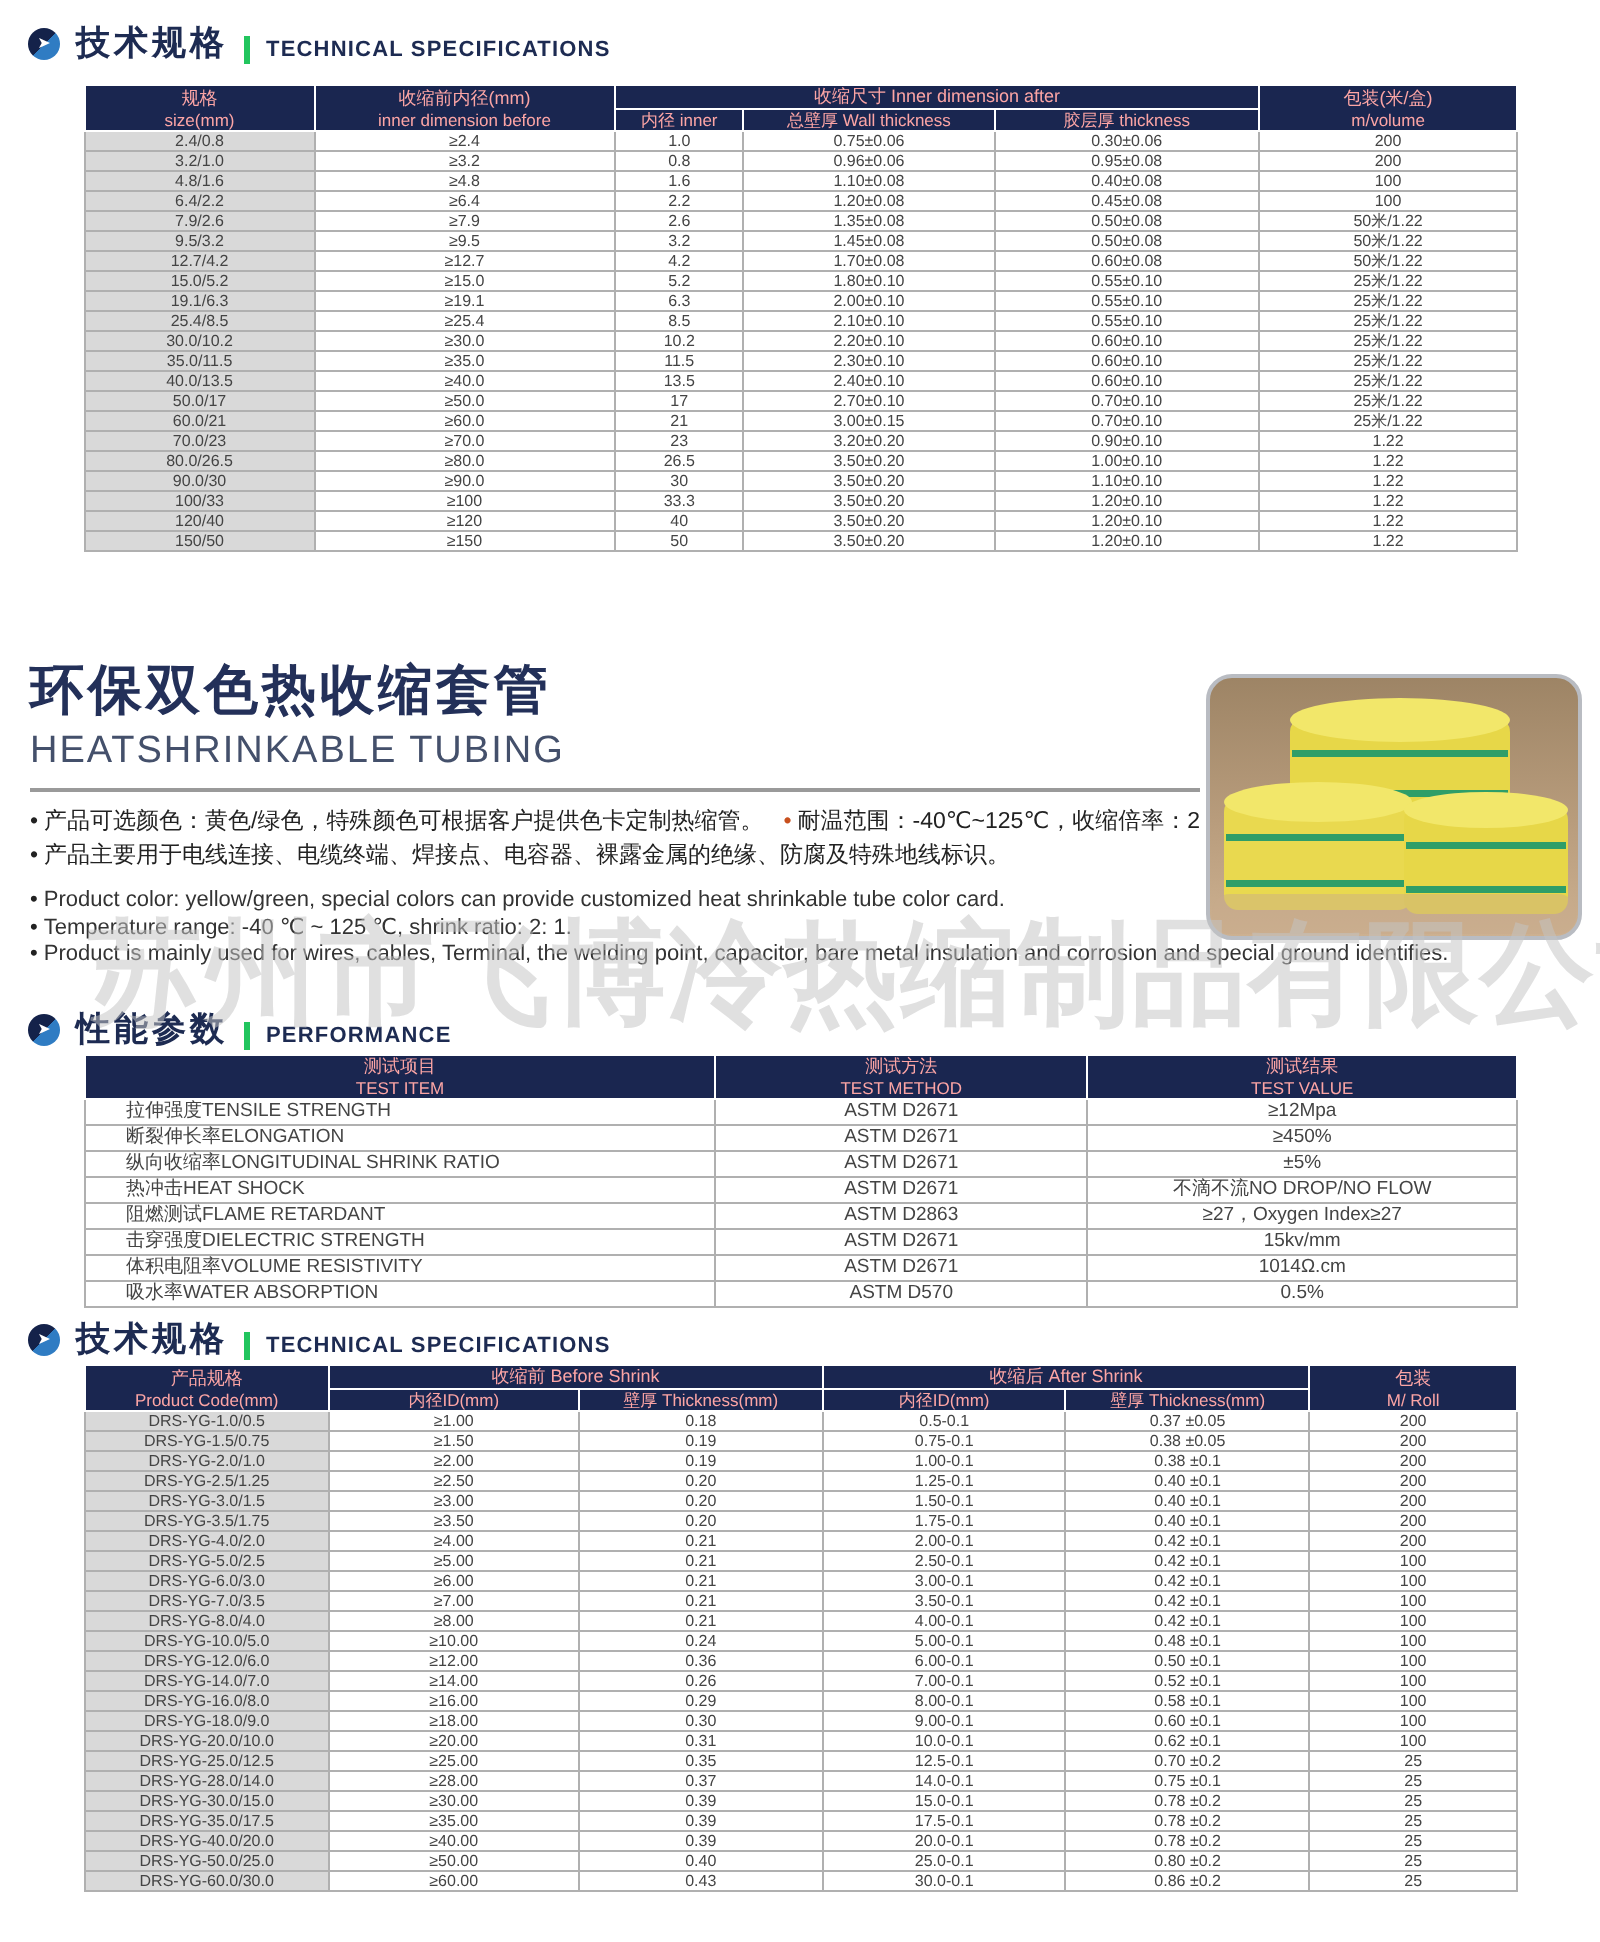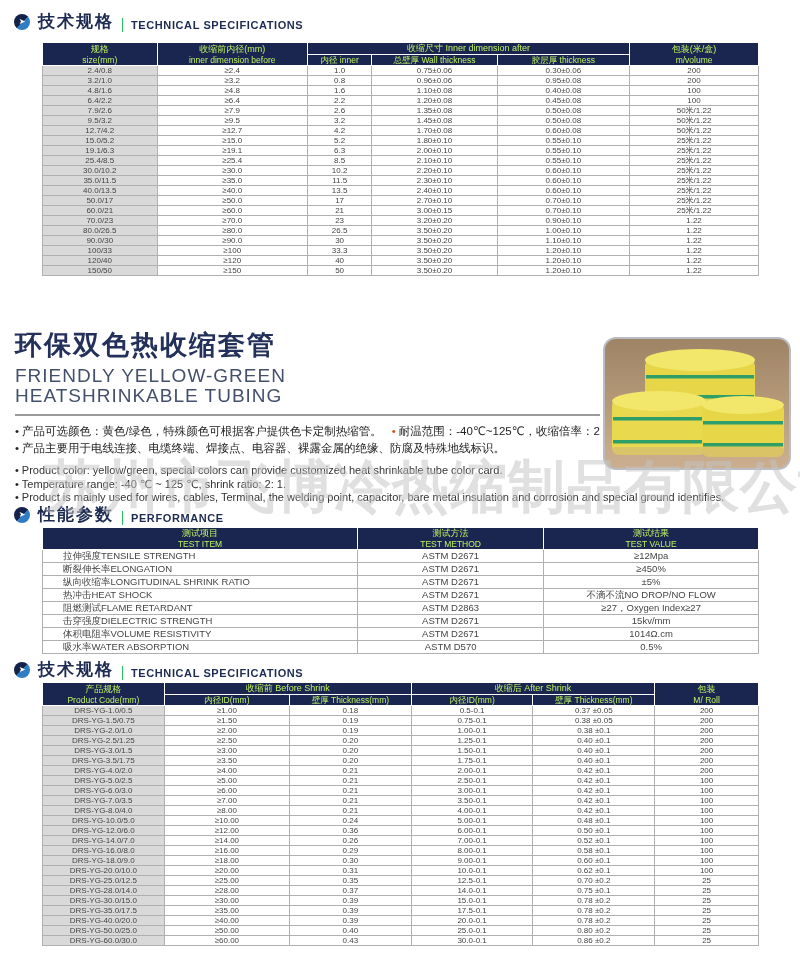--- a/index.html
+++ b/index.html
@@ -7,26 +7,26 @@
   body { font-family:"Liberation Sans","DejaVu Sans",sans-serif; color:#333; }
   #page { position:relative; width:800px; height:971px; background:#fff; overflow:hidden; }
 
   
   .sec { position:absolute; display:flex; align-items:center; }
   .sec-icon { width:16px; height:16px; border-radius:50%;
     background:linear-gradient(135deg,#14224a 0 50%,#2f7cc3 50% 100%);
     color:#fff; font-size:8px; line-height:16px; text-align:center; margin-right:8px; flex:0 0 auto; }
   .sec-cn { font-size:17px; font-weight:bold; color:#1d2b52; letter-spacing:2px; }
   .sec-en { font-size:11px; font-weight:bold; color:#1d2b52; letter-spacing:0.6px;
-    border-left:1px solid #22c55e; margin-left:8px; padding-left:8px; line-height:14px; align-self:flex-end; margin-bottom:1px; }
+    border-left:3px solid #22c55e; margin-left:8px; padding-left:8px; line-height:14px; align-self:flex-end; margin-bottom:1px; }
 
   
   table { border-collapse:collapse; width:717px; table-layout:fixed; background:#fff; }
   .spec-table { position:absolute; }
-  thead th { background:#1a2650; color:#bef264; font-weight:normal; border:1px solid #fff; text-align:center; vertical-align:middle; }
+  thead th { background:#1a2650; color:#fca5a5; font-weight:normal; border:1px solid #fff; text-align:center; vertical-align:middle; }
   thead th .l1 { font-size:9px; line-height:11px; }
   thead th .l2 { font-size:8.5px; line-height:10px; }
   tbody td { border:1px solid #b0b0b0; text-align:center; vertical-align:middle;
     font-size:8px; line-height:9px; height:10px; padding:0; color:#444; }
   table { border:1px solid #8a8a8a; }
   .first-gray tbody td:first-child { background:#d9d9d9; }
 
   
   #table2 tbody td { font-size:9.5px; height:13px; line-height:12px; }
   #table2 tbody td:first-child { text-align:left; padding-left:20px; }
@@ -270,21 +270,20 @@
           <td>3.50±0.20</td>
           <td>1.20±0.10</td>
           <td>1.22</td>
         </tr>
       </tbody>
   </table>
 
   <div id="product">
     <div class="prod-title">环保双色热收缩套管</div>
     <div class="prod-sub">
-      <div>FRIENDLY YELLOW-GREEN</div>
       <div>HEATSHRINKABLE TUBING</div>
     </div>
     <div class="prod-hr"></div>
     <div class="b-row">
       <div class="bullet-line"><span class="dot">•</span><span>产品可选颜色：黄色/绿色，特殊颜色可根据客户提供色卡定制热缩管。</span></div>
       <div class="bullet-line"><span class="dot red">•</span><span>耐温范围：-40℃~125℃，收缩倍率：2：1。</span></div>
     </div>
     <div class="bullet-line"><span class="dot">•</span><span>产品主要用于电线连接、电缆终端、焊接点、电容器、裸露金属的绝缘、防腐及特殊地线标识。</span></div>
     <div class="en-bullets">
       <div class="bullet-line"><span class="dot">•</span><span>Product color: yellow/green, special colors can provide customized heat shrinkable tube color card.</span></div>

